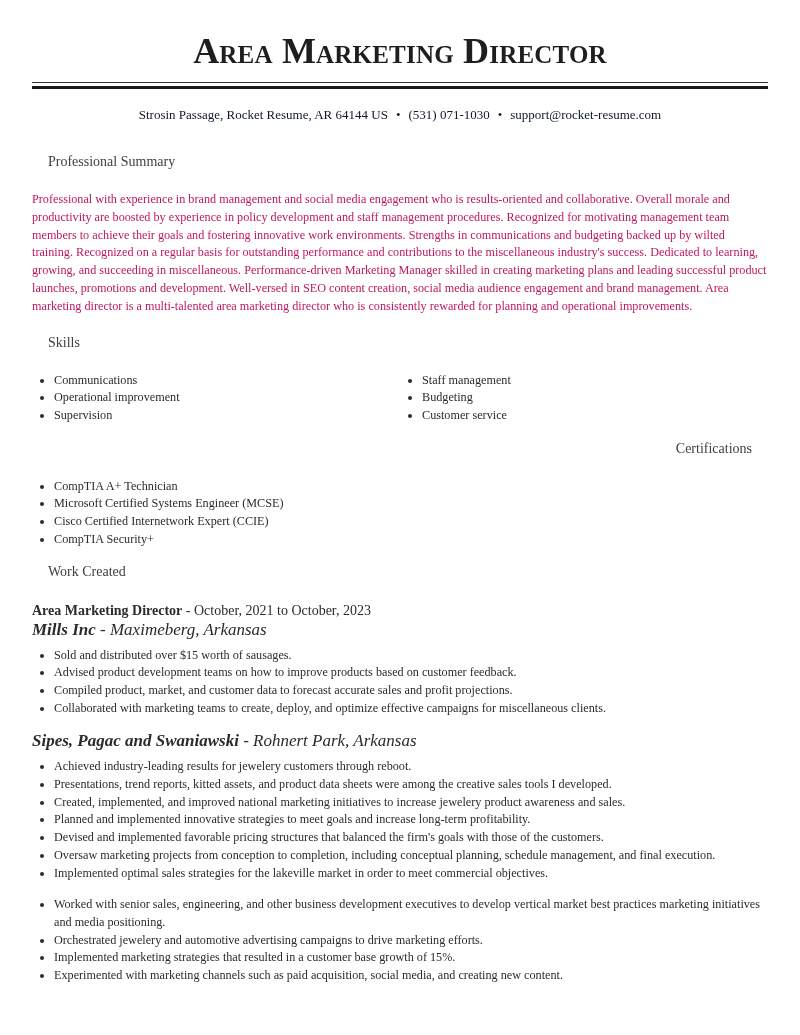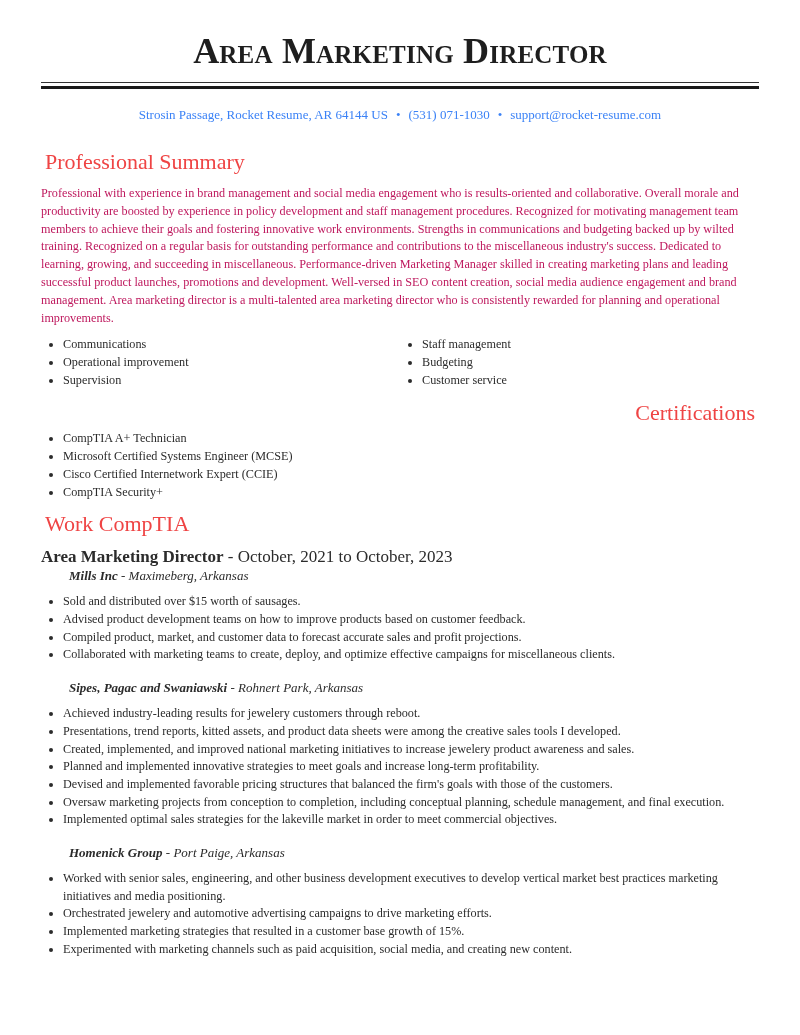--- a/index.html
+++ b/index.html
@@ -1,71 +1,72 @@
 <!DOCTYPE html>
 <html><head>
   <meta charset="utf-8">
   <style>
     html, body { margin: 0; padding: 0; background: #ffffff; }
     body {
       width: 800px; height: 1035px; overflow: hidden;
       font-family: "Liberation Serif", "DejaVu Serif", serif;
       color: #2b2b2b;
     }
-    .page { position: relative; padding: 0 41px; }
+    .page { position: relative; padding: 0 32px; }
     .title {
       margin: 0; padding-top: 28px; height: 46px;
       text-align: center; font-size: 36px; font-weight: bold;
       font-variant: small-caps; letter-spacing: 0.2px; color: #1e1e1e;
       line-height: 46px;
     }
     .rule-thin { margin-top: 8px; height: 1px; background: #333; }
     .rule-thick { margin-top: 3px; height: 3px; background: #1a1a1a; }
     .contact {
-      margin-top: 18px; text-align: center; font-size: 13px; line-height: 16px; color: #3b82f6;
+      margin-top: 18px; text-align: center; font-size: 13px; line-height: 16px; color: #0f172a;
     }
     .contact .sep { margin: 0 8px; }
     h2.section {
-      margin: 4px; font-weight: normal; font-size: 22px; line-height: 26px; color: #ef4444;
+      margin: 16px; font-weight: normal; font-size: 14px; line-height: 26px; color: #404040;
     }
     .summary-h { margin-top: 26px !important; }
     .summary {
       margin: 10px 0 0 0; font-size: 12.2px; line-height: 17.8px; color: #be185d;
     }
     .skills-h { margin-top: 14px !important; }
     .skills { display: flex; margin-top: 9px; }
     .skills ul { width: 364px; }
     ul.bl { margin: 0; padding: 0 0 0 22px; list-style: disc; font-size: 12.2px; line-height: 17.7px; }
     ul.bl li { padding-left: 0; }
     .cert-h { margin-top: 11px !important; text-align: right; }
     .certs { margin-top: 9px; }
     .work-h { margin-top: 10px !important; }
     .job { margin-top: 10px; }
     .job + .job { margin-top: 14px; }
-    .job-line { font-size: 17px; line-height: 19px; }
+    .job-line { font-size: 14px; line-height: 19px; }
     .job-line b { font-weight: bold; }
-    .company-line { font-size: 13px; line-height: 19px; font-style: italic; margin-left: 28px; }
+    .company-line { font-size: 17px; line-height: 19px; font-style: italic; }
     .company-line b { font-weight: bold; }
     .job ul.bl { margin-top: 8px; }
   </style>
 </head>
 <body>
 
 <div class="page">
   <h1 class="title">Area Marketing Director</h1>
   <div class="rule-thin"></div>
   <div class="rule-thick"></div>
 
   <div class="contact">
     <span>Strosin Passage, Rocket Resume, AR 64144 US</span><span class="sep">•</span><span>(531) 071-1030</span><span class="sep">•</span><span>support@rocket-resume.com</span>
   </div>
 
   <h2 class="section summary-h">Professional Summary</h2>
   <p class="summary">Professional with experience in brand management and social media engagement who is results-oriented and collaborative. Overall morale and productivity are boosted by experience in policy development and staff management procedures. Recognized for motivating management team members to achieve their goals and fostering innovative work environments. Strengths in communications and budgeting backed up by wilted training. Recognized on a regular basis for outstanding performance and contributions to the miscellaneous industry's success. Dedicated to learning, growing, and succeeding in miscellaneous. Performance-driven Marketing Manager skilled in creating marketing plans and leading successful product launches, promotions and development. Well-versed in SEO content creation, social media audience engagement and brand management. Area marketing director is a multi-talented area marketing director who is consistently rewarded for planning and operational improvements.</p>
 
+  <h2 class="section skills-h">Skills</h2>
   <div class="skills">
     <ul class="bl">
       <li>Communications</li>
       <li>Operational improvement</li>
       <li>Supervision</li>
     </ul>
     <ul class="bl">
       <li>Staff management</li>
       <li>Budgeting</li>
       <li>Customer service</li>
@@ -73,21 +74,21 @@
   </div>
 
   <h2 class="section cert-h">Certifications</h2>
   <ul class="bl certs">
     <li>CompTIA A+ Technician</li>
     <li>Microsoft Certified Systems Engineer (MCSE)</li>
     <li>Cisco Certified Internetwork Expert (CCIE)</li>
     <li>CompTIA Security+</li>
   </ul>
 
-  <h2 class="section work-h">Work CompTIA</h2>
+  <h2 class="section work-h">Work Created</h2>
 
   <div class="job">
     <div class="job-line">
       <b>Area Marketing Director</b> <span>-</span> <span>October, 2021 to October, 2023</span>
     </div>
     <div class="company-line">
       <b>Mills Inc</b> <span>-</span> <span>Maximeberg, Arkansas</span>
     </div>
     <ul class="bl">
       <li>Sold and distributed over $15 worth of sausages.</li>
@@ -106,23 +107,20 @@
       <li>Presentations, trend reports, kitted assets, and product data sheets were among the creative sales tools I developed.</li>
       <li>Created, implemented, and improved national marketing initiatives to increase jewelery product awareness and sales.</li>
       <li>Planned and implemented innovative strategies to meet goals and increase long-term profitability.</li>
       <li>Devised and implemented favorable pricing structures that balanced the firm's goals with those of the customers.</li>
       <li>Oversaw marketing projects from conception to completion, including conceptual planning, schedule management, and final execution.</li>
       <li>Implemented optimal sales strategies for the lakeville market in order to meet commercial objectives.</li>
     </ul>
   </div>
 
   <div class="job">
-    <div class="company-line">
-      <b>Homenick Group</b> <span>-</span> <span>Port Paige, Arkansas</span>
-    </div>
     <ul class="bl">
       <li>Worked with senior sales, engineering, and other business development executives to develop vertical market best practices marketing initiatives and media positioning.</li>
       <li>Orchestrated jewelery and automotive advertising campaigns to drive marketing efforts.</li>
       <li>Implemented marketing strategies that resulted in a customer base growth of 15%.</li>
       <li>Experimented with marketing channels such as paid acquisition, social media, and creating new content.</li>
     </ul>
   </div>
 </div>
 
 </body></html>

